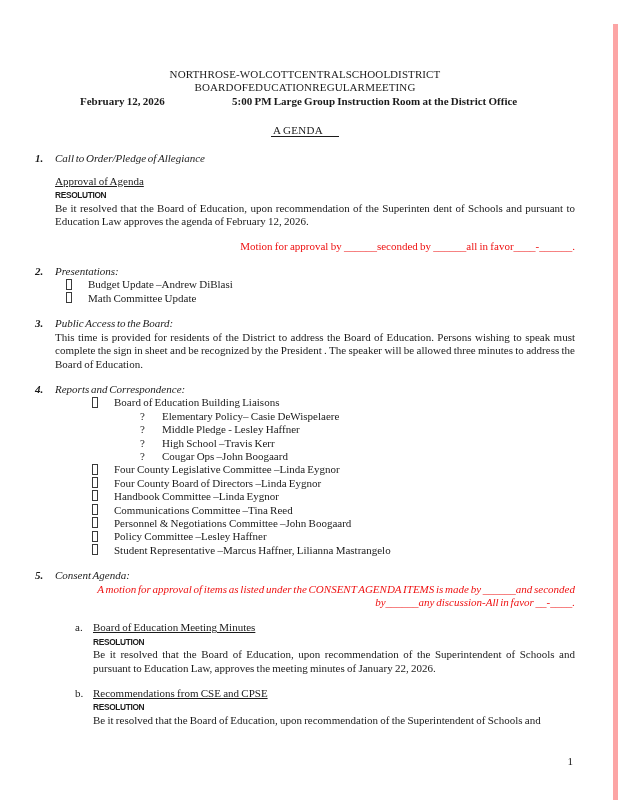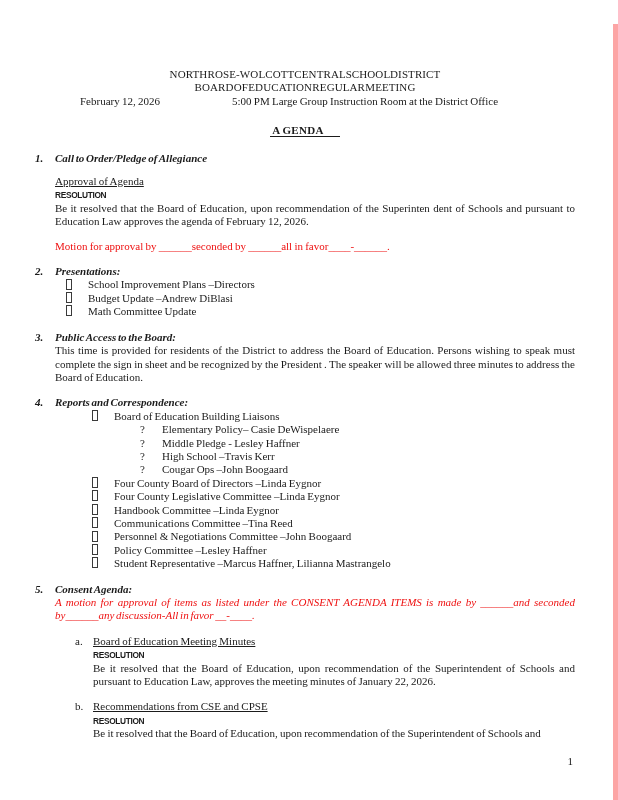--- a/index.html
+++ b/index.html
@@ -14,47 +14,47 @@
     color: #1b1b1b;
     box-sizing: border-box;
     padding: 44px 38px 0 35px;
     word-spacing: -0.5px;
     border-right: 5px solid #fca5a5;
     overflow: hidden;
     margin-top: 24px;
   }
   .center { text-align: center; }
   .caps-tight { word-spacing: -2.6px; letter-spacing: 0.1px; }
-  .dateline { display: flex; padding-left: 45px; }
+  .dateline { display: flex; padding-left: 45px; font-weight: bold; }
   .dateline .date { width: 152px; }
   .agenda-wrap { text-align: center; margin-top: 16px; margin-bottom: 14px; }
   .agenda-title {
-    font-weight: bold;
+    font-weight: normal;
     letter-spacing: 0.3px;
     border-bottom: 1.2px solid #1b1b1b;
     padding-right: 16px;
     padding-left: 2px;
   }
   .section { margin-bottom: 0; }
   .sec-head { display: flex; margin-top: 12px; }
   .sec-num { width: 20px; flex: 0 0 20px; font-weight: bold; font-style: italic; }
-  .sec-title { font-weight: bold; font-style: italic; word-spacing: -1px; }
+  .sec-title { font-weight: normal; font-style: italic; word-spacing: -1px; }
   .indent { margin-left: 20px; }
   .just { text-align: justify; }
   .uline { text-decoration: underline; }
   .res-label {
     font-family: "Liberation Sans", sans-serif;
     font-weight: bold;
     font-size: 9.5px;
     letter-spacing: -0.4px;
     display: inline-block;
     transform: scaleX(0.88);
     transform-origin: left center;
   }
-  .red { color: #ee1111; }
+  .red { color: #ee1111; text-align: right; }
   .motion1 { margin-top: 11px; margin-bottom: 4px; }
   .motion5 { font-style: italic; word-spacing: -1px; }
   ul { list-style: none; margin: 0; padding: 0; }
   li { display: flex; align-items: baseline; }
   .lvl1-s2 { margin-left: 31px; }
   .lvl1-s4 { margin-left: 57px; }
   .lvl2-s4 { margin-left: 105px; }
   .tofu {
     display: inline-block;
     width: 4px;
@@ -102,24 +102,20 @@
   </div>
 
   <div class="section">
     <div class="sec-head">
       <span class="sec-num">2.</span>
       <span class="sec-title">Presentations:</span>
     </div>
     <ul class="lvl1-s2">
       <li>
           <span class="tofu"></span>
-          <span>School Improvement Plans –Directors</span>
-        </li>
-      <li>
-          <span class="tofu"></span>
           <span>Budget Update –Andrew DiBlasi</span>
         </li>
       <li>
           <span class="tofu"></span>
           <span>Math Committee Update</span>
         </li>
     </ul>
   </div>
 
   <div class="section">
@@ -155,25 +151,25 @@
           <span>High School –Travis Kerr</span>
         </li>
       <li>
           <span class="qmark">?</span>
           <span>Cougar Ops –John Boogaard</span>
         </li>
     </ul>
     <ul class="lvl1-s4">
       <li>
           <span class="tofu"></span>
+          <span>Four County Legislative Committee –Linda Eygnor</span>
+        </li>
+      <li>
+          <span class="tofu"></span>
           <span>Four County Board of Directors –Linda Eygnor</span>
-        </li>
-      <li>
-          <span class="tofu"></span>
-          <span>Four County Legislative Committee –Linda Eygnor</span>
         </li>
       <li>
           <span class="tofu"></span>
           <span>Handbook Committee –Linda Eygnor</span>
         </li>
       <li>
           <span class="tofu"></span>
           <span>Communications Committee –Tina Reed</span>
         </li>
       <li>

